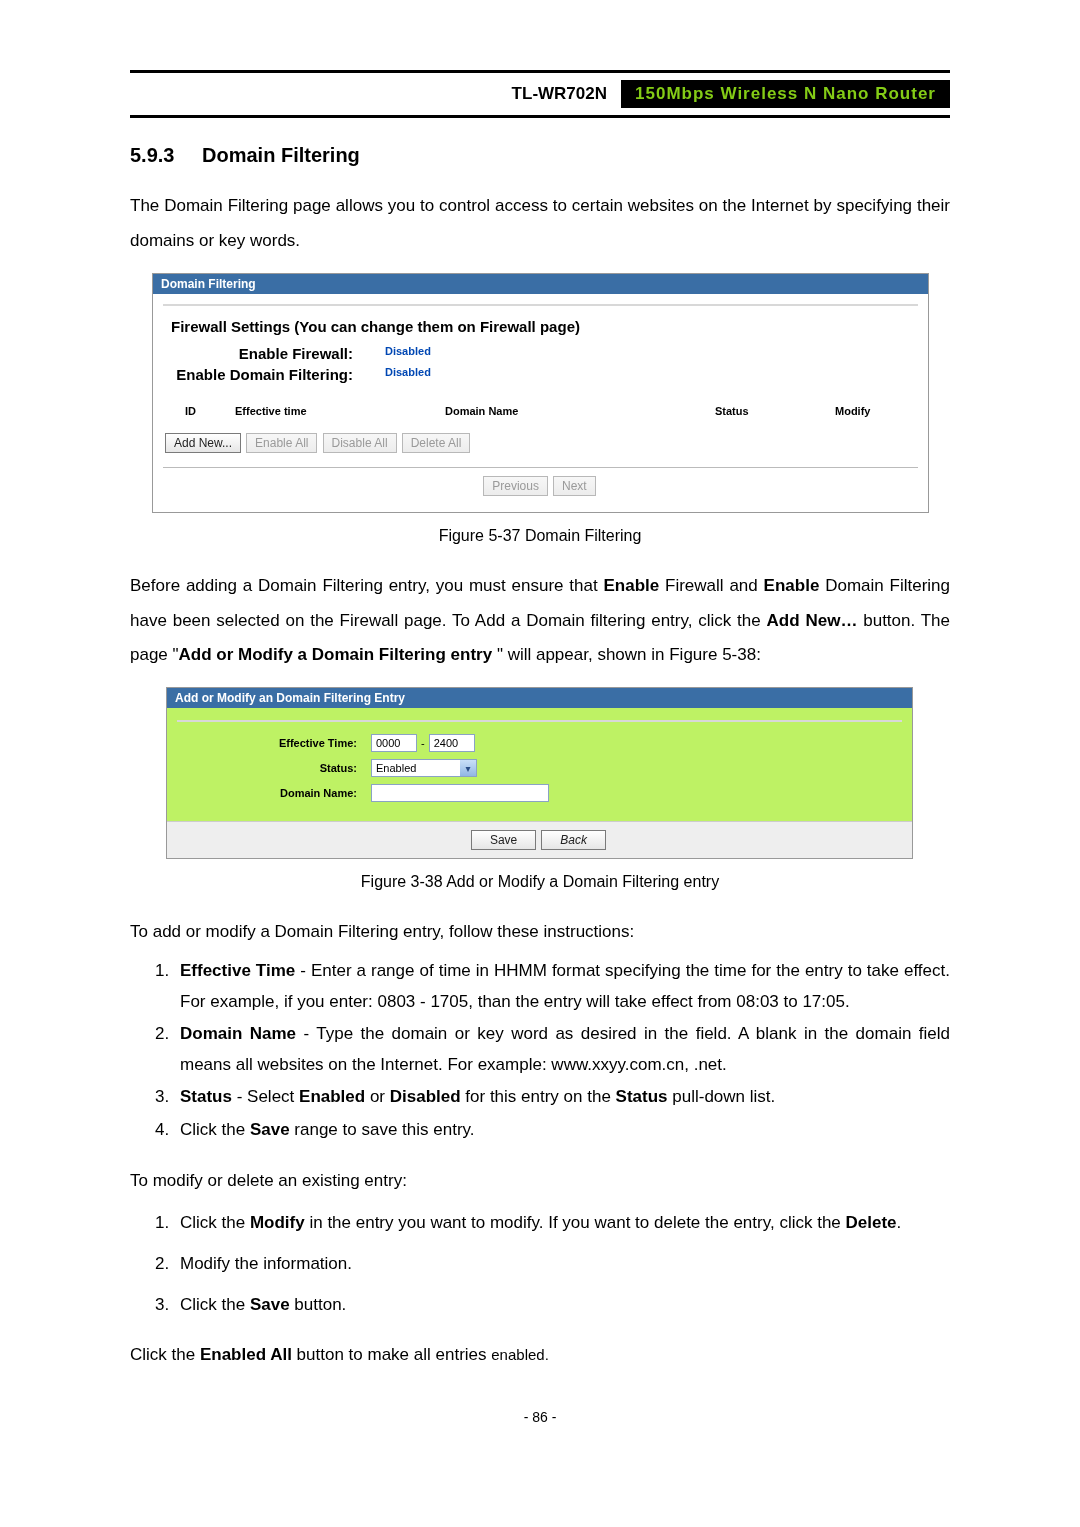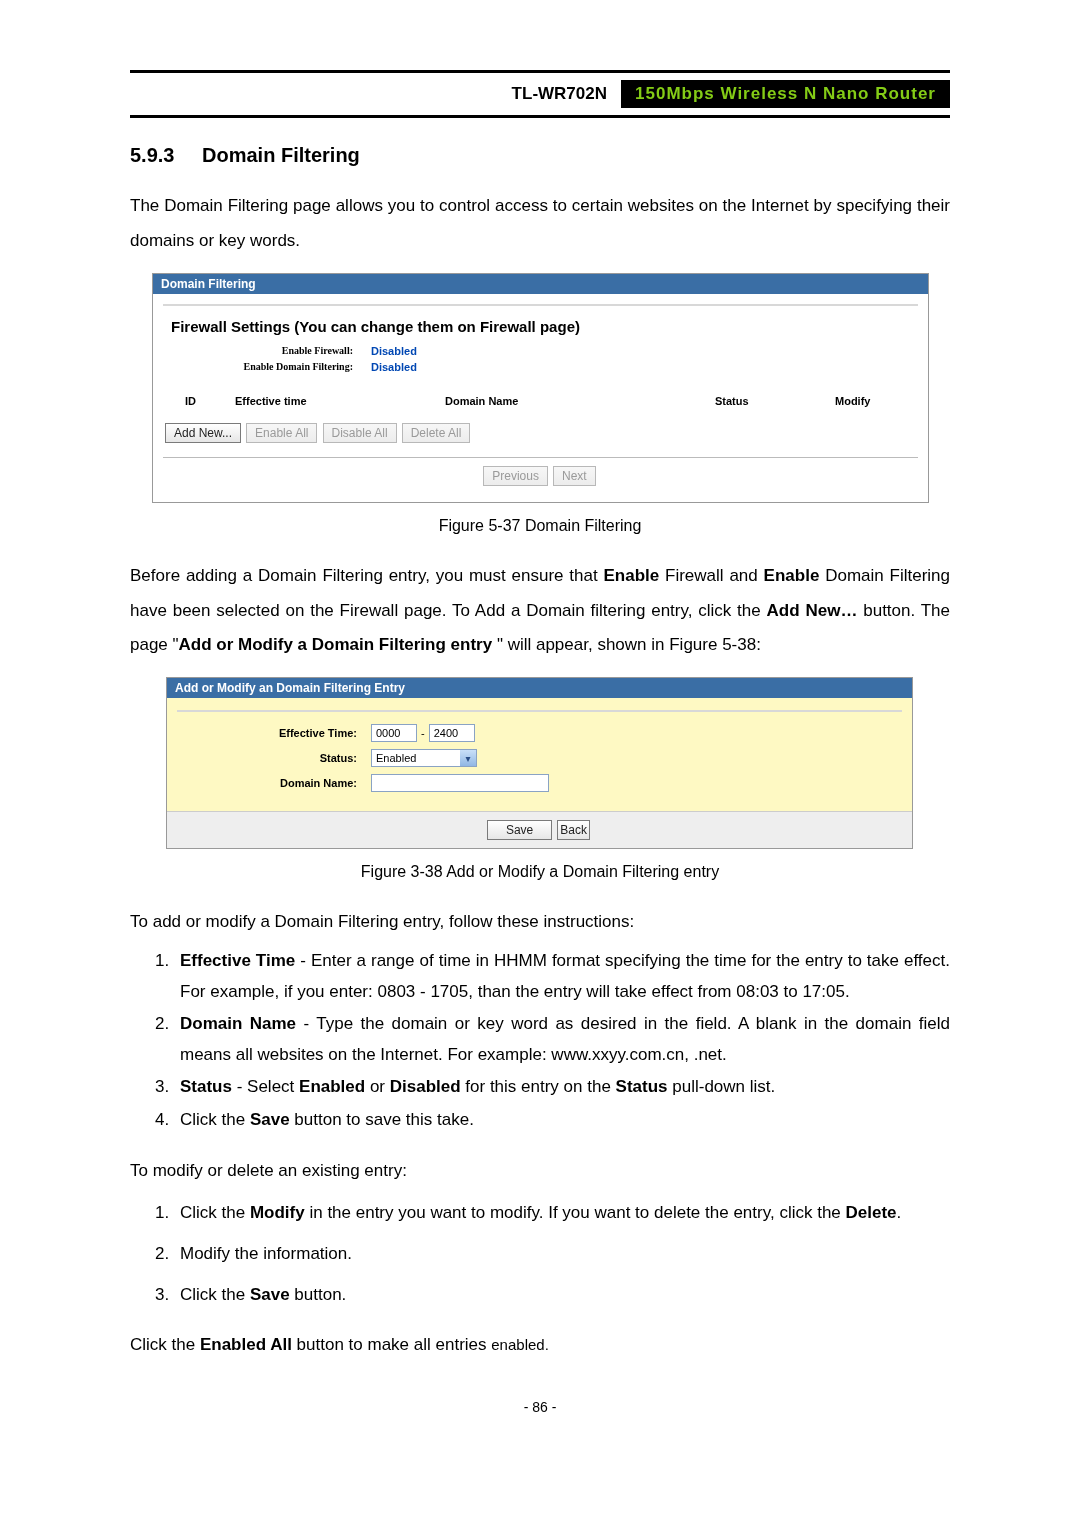--- a/index.html
+++ b/index.html
@@ -85,23 +85,22 @@
     margin: 0 0 10px 8px;
   }
   .kv-row {
     display: flex;
     margin: 4px 0;
   }
   .kv-row .k {
     width: 190px;
     text-align: right;
     font-weight: bold;
-    margin-right: 18px;
-    font-size: 10px;
-    font-family: Liberation Serif, serif;
+    margin-right: 32px;
+    font-size: 15px;
   }
   .kv-row .v {
     color: #0047b3;
     font-weight: bold;
     font-size: 11px;
   }
   .table-head {
     display: flex;
     font-weight: bold;
     font-size: 11px;
@@ -139,21 +138,21 @@
   .pager {
     text-align: center;
     padding-bottom: 6px;
   }
   
   .router-box2 {
     border: 1px solid #999;
     margin: 8px 0 4px 36px;
     font-size: 11px;
     width: 745px;
-    background: #fef9c3;
+    background: #bef264;
   }
   .kv2-row {
     display: flex;
     margin: 7px 0;
     align-items: center;
   }
   .kv2-row .k2 {
     width: 180px;
     text-align: right;
     font-weight: bold;
@@ -295,40 +294,40 @@
         </span>
       </div>
       <div class="kv2-row">
         <span class="k2">Domain Name:</span>
         <span class="input-box wide"></span>
       </div>
       <div style="height:10px;"></div>
     </div>
     <div class="action-row">
       <span class="btn" style="padding:2px 18px;">Save</span>
-      <span class="btn" style="padding:2px 2px;">Back</span>
+      <span class="btn" style="padding:2px 18px;font-style:italic;">Back</span>
     </div>
   </div>
 
   <p class="caption">Figure 3-38 Add or Modify a Domain Filtering entry</p>
 
   <p class="body" style="margin-bottom:6px;">To add or modify a Domain Filtering entry, follow these instructions:</p>
 
   <ol class="instr">
     <li>
       <span class="b">Effective Time</span><span> - Enter a range of time in HHMM format specifying the time for the entry to take effect. For example, if you enter: 0803 - 1705, than the entry will take effect from 08:03 to 17:05.</span>
     </li>
     <li>
       <span class="b">Domain Name</span><span> - Type the domain or key word as desired in the field. A blank in the domain field means all websites on the Internet. For example: www.xxyy.com.cn, .net.</span>
     </li>
     <li>
       <span class="b">Status</span><span> - Select </span><span class="b">Enabled</span><span> or </span><span class="b">Disabled</span><span> for this entry on the </span><span class="b">Status</span><span> pull-down list.</span>
     </li>
     <li>
-      <span>Click the </span><span class="b">Save</span><span> button to save this take.</span>
+      <span>Click the </span><span class="b">Save</span><span> range to save this entry.</span>
     </li>
   </ol>
 
   <p class="body" style="margin-bottom:6px;">To modify or delete an existing entry:</p>
 
   <ol class="instr spaced">
     <li>
       <span>Click the </span><span class="b">Modify</span><span> in the entry you want to modify. If you want to delete the entry, click the </span><span class="b">Delete</span><span>.</span>
     </li>
     <li><span>Modify the information.</span></li>

